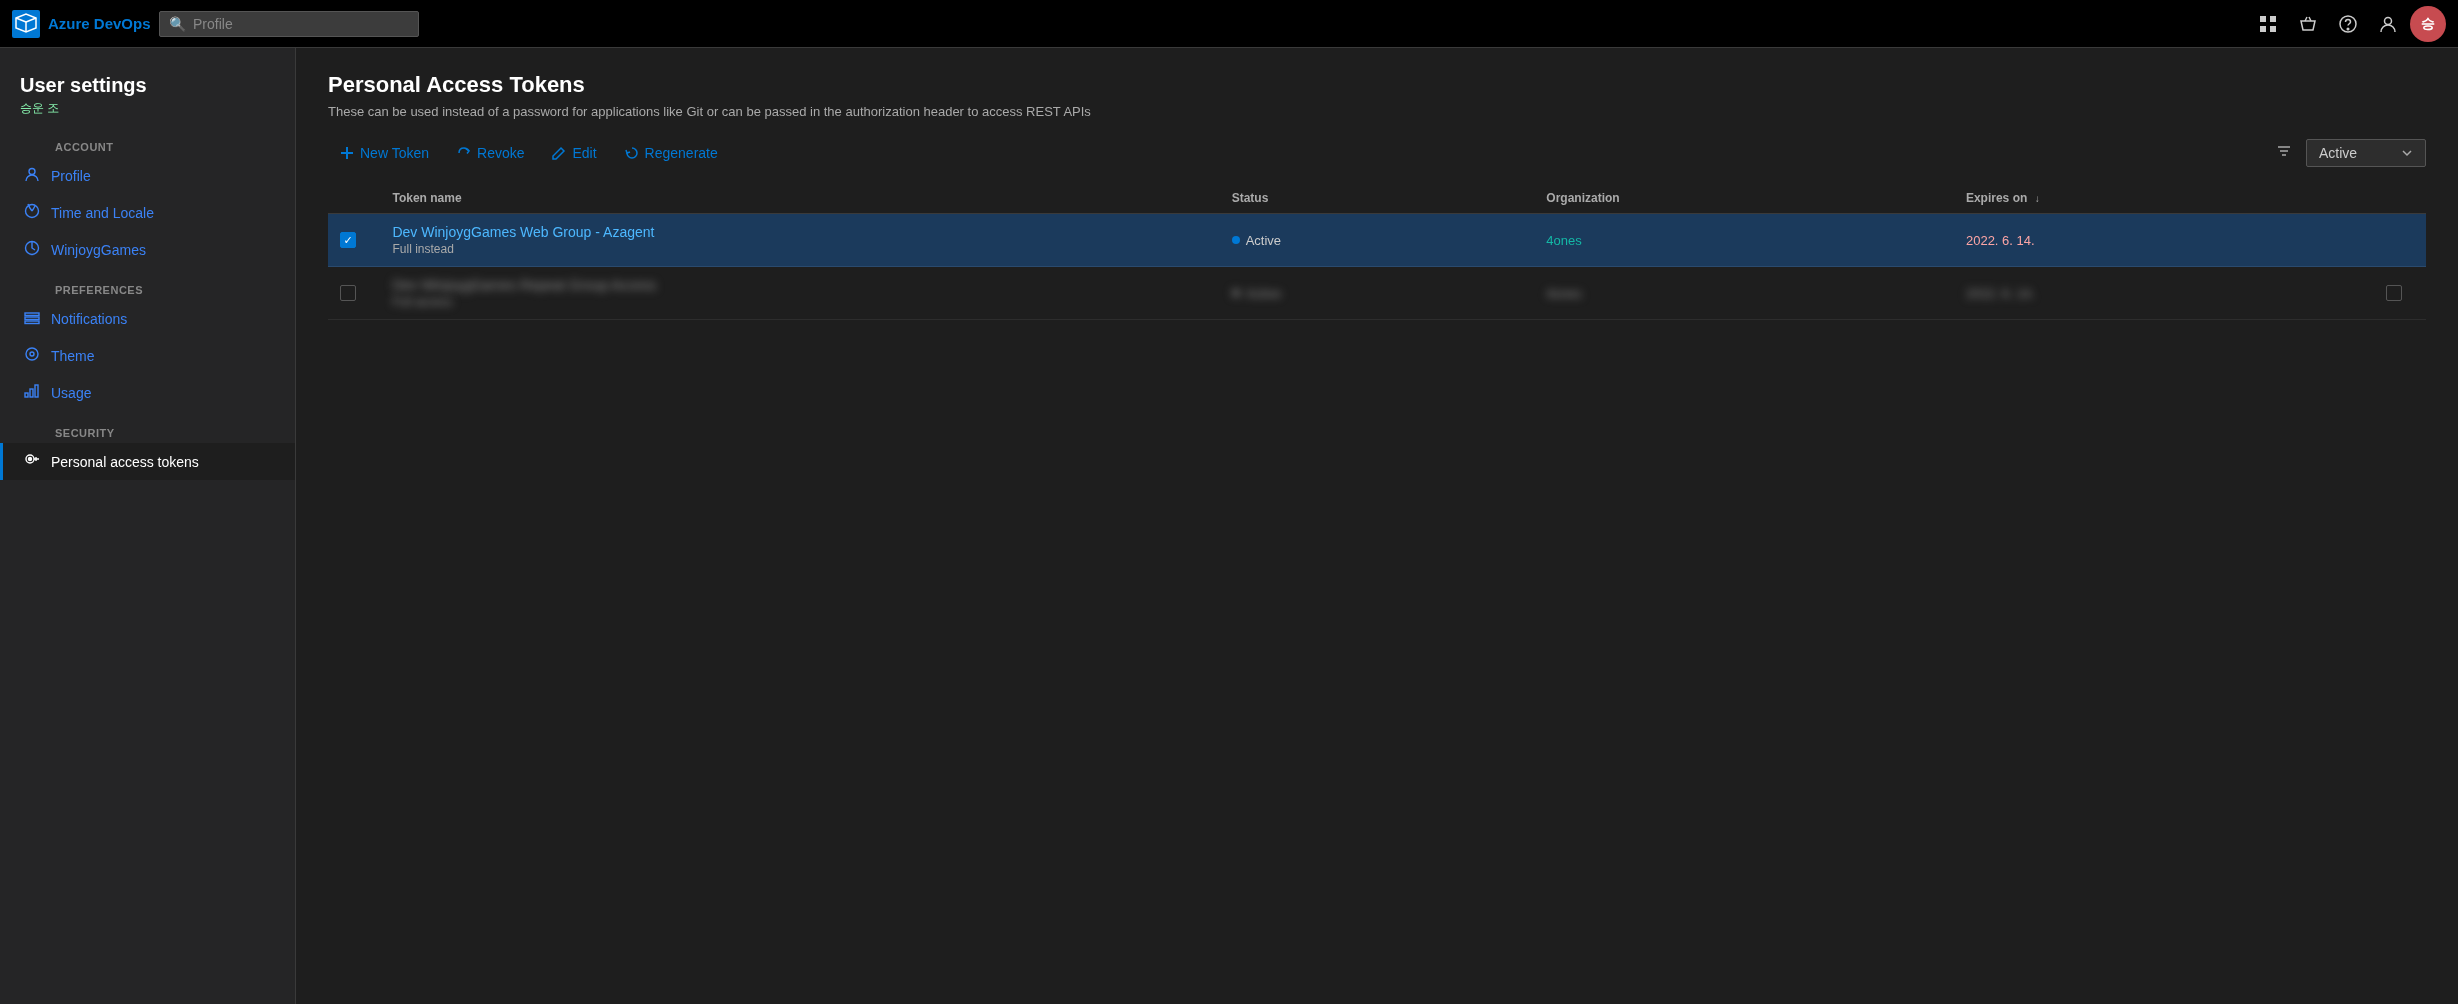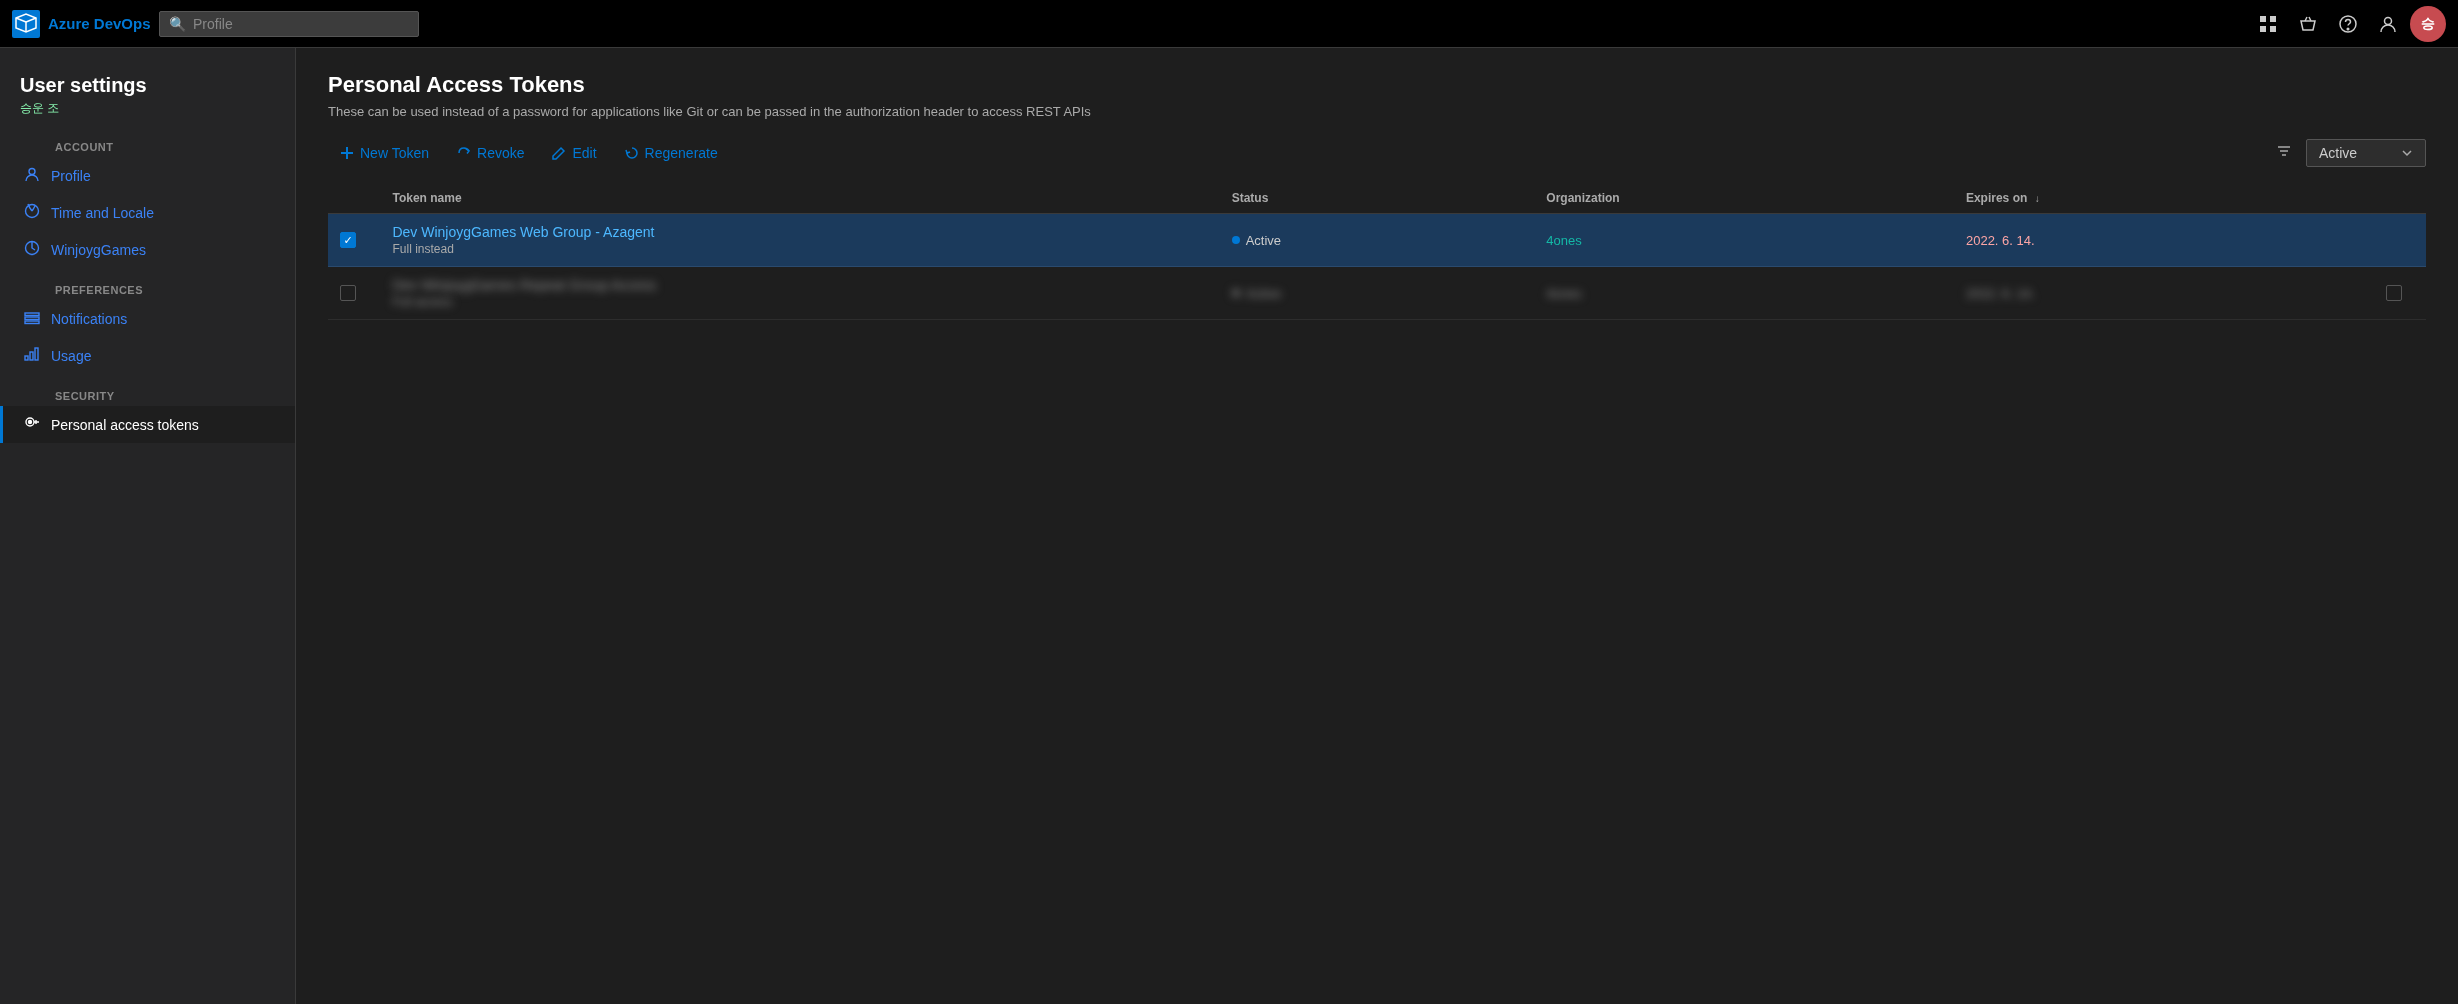--- a/index.html
+++ b/index.html
@@ -395,20 +395,29 @@
           <rect x="1" y="4" width="14" height="2.5"></rect>
           <rect x="1" y="8" width="14" height="2.5"></rect>
           <rect x="1" y="12" width="14" height="2.5"></rect>
         </svg>
       </span>
       <span>Notifications</span>
     </div>
     <div class="sidebar-item">
       <span class="sidebar-item-icon">
         <svg width="16" height="16" viewBox="0 0 16 16" fill="none" stroke="currentColor" stroke-width="1.4">
+          <circle cx="8" cy="8" r="6"></circle>
+          <circle cx="8" cy="8" r="2"></circle>
+        </svg>
+      </span>
+      <span>Theme</span>
+    </div>
+    <div class="sidebar-item">
+      <span class="sidebar-item-icon">
+        <svg width="16" height="16" viewBox="0 0 16 16" fill="none" stroke="currentColor" stroke-width="1.4">
           <rect x="1" y="10" width="3" height="4"></rect>
           <rect x="6" y="6" width="3" height="8"></rect>
           <rect x="11" y="2" width="3" height="12"></rect>
         </svg>
       </span>
       <span>Usage</span>
     </div>
 
     <div class="sidebar-section-label">Security</div>
     <div class="sidebar-item active">

